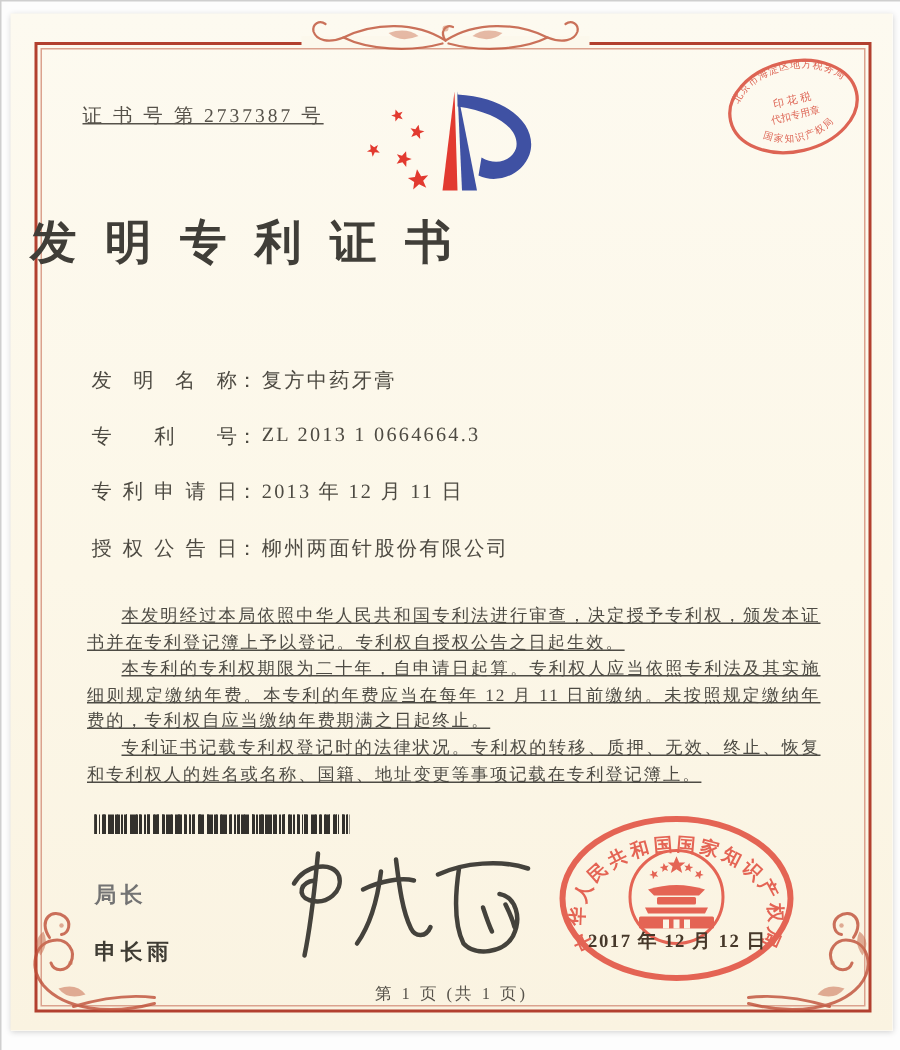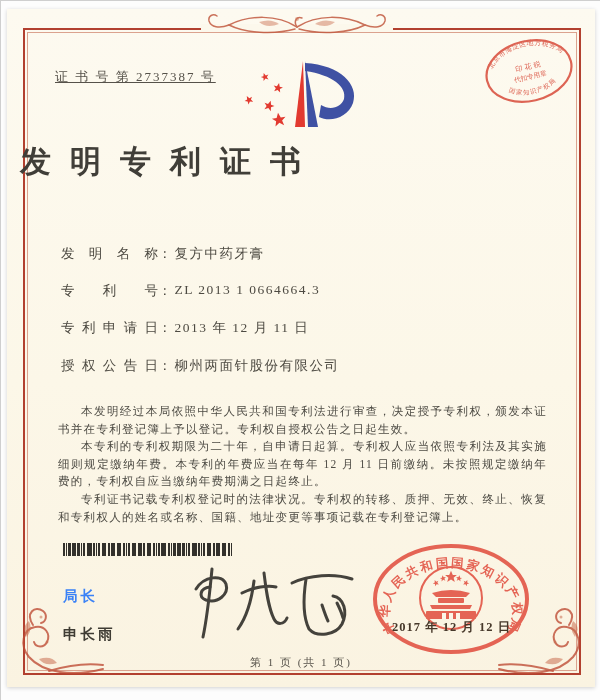--- a/index.html
+++ b/index.html
@@ -14,28 +14,28 @@
   .cert-no{position:absolute;left:54px;top:67px;font-size:13px;letter-spacing:2px;color:#56524a;text-decoration:underline;}
   .title{position:absolute;left:0;top:140px;width:100%;text-align:left;font-size:31px;
          font-weight:600;letter-spacing:19px;padding-left:19px;box-sizing:border-box;color:#403e38;}
   .fields{position:absolute;left:60px;top:202px;width:490px;margin-top:42px;}
   .frow{height:37.2px;font-size:13.5px;color:#4d4a42;white-space:nowrap;}
   .flabel{display:inline-block;width:97px;text-align:justify;text-align-last:justify;vertical-align:top;}
   .fcolon{display:inline-block;vertical-align:top;}
   .fvalue{display:inline-block;letter-spacing:1.5px;padding-left:3px;vertical-align:top;}
   .paras{position:absolute;left:57px;top:402px;width:489px;font-size:11.5px;line-height:17.6px;
          letter-spacing:1.3px;color:#4d4b44;text-align:justify;}
-  .paras p{margin:0;text-indent:2em;}
+  .paras p{margin:0;text-indent:2em;text-decoration:underline;}
   .barcode{position:absolute;left:62px;top:542px;width:170px;height:13px;
     background-image:
       repeating-linear-gradient(90deg,#33312c 0 2px,transparent 2px 5px),
       repeating-linear-gradient(90deg,#33312c 0 1px,transparent 1px 7px),
       repeating-linear-gradient(90deg,#33312c 0 1px,transparent 1px 3px);}
   .director-title{position:absolute;left:62px;top:586px;font-size:14.5px;letter-spacing:3px;
-         font-family:Liberation Serif, serif;font-weight:600;color:#3b82f6;}
+         font-family:Liberation Serif, serif;font-weight:600;color:#737373;}
   .director-name{position:absolute;left:62px;top:614px;font-size:14.5px;letter-spacing:3px;
          font-family:"Liberation Sans","DejaVu Sans",sans-serif;font-weight:600;color:#3f3c34;margin-top:10px;}
   .signature{position:absolute;left:183px;top:556px;}
   .seal{position:absolute;left:366px;top:540px;opacity:.85;}
   .seal-date{position:absolute;left:391px;top:618px;font-size:12.5px;letter-spacing:1px;
          color:#46382a;z-index:6;font-weight:600;}
   .footer{position:absolute;left:0;top:654px;width:100%;text-align:center;font-size:11px;
          letter-spacing:2px;color:#57534b;}
   .tax-stamp{position:absolute;left:478px;top:30px;opacity:.88;}
   .orn-top{position:absolute;left:198px;top:8px;}

